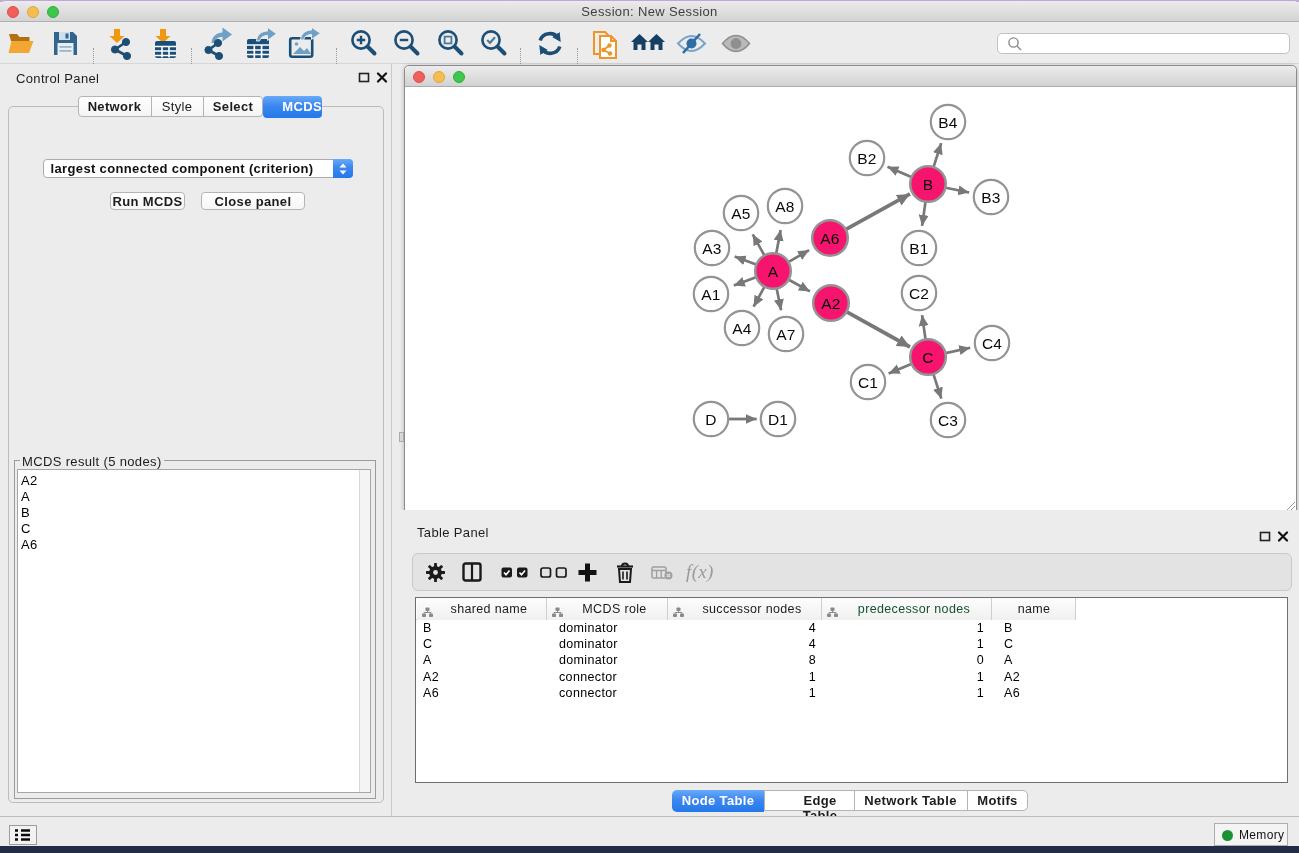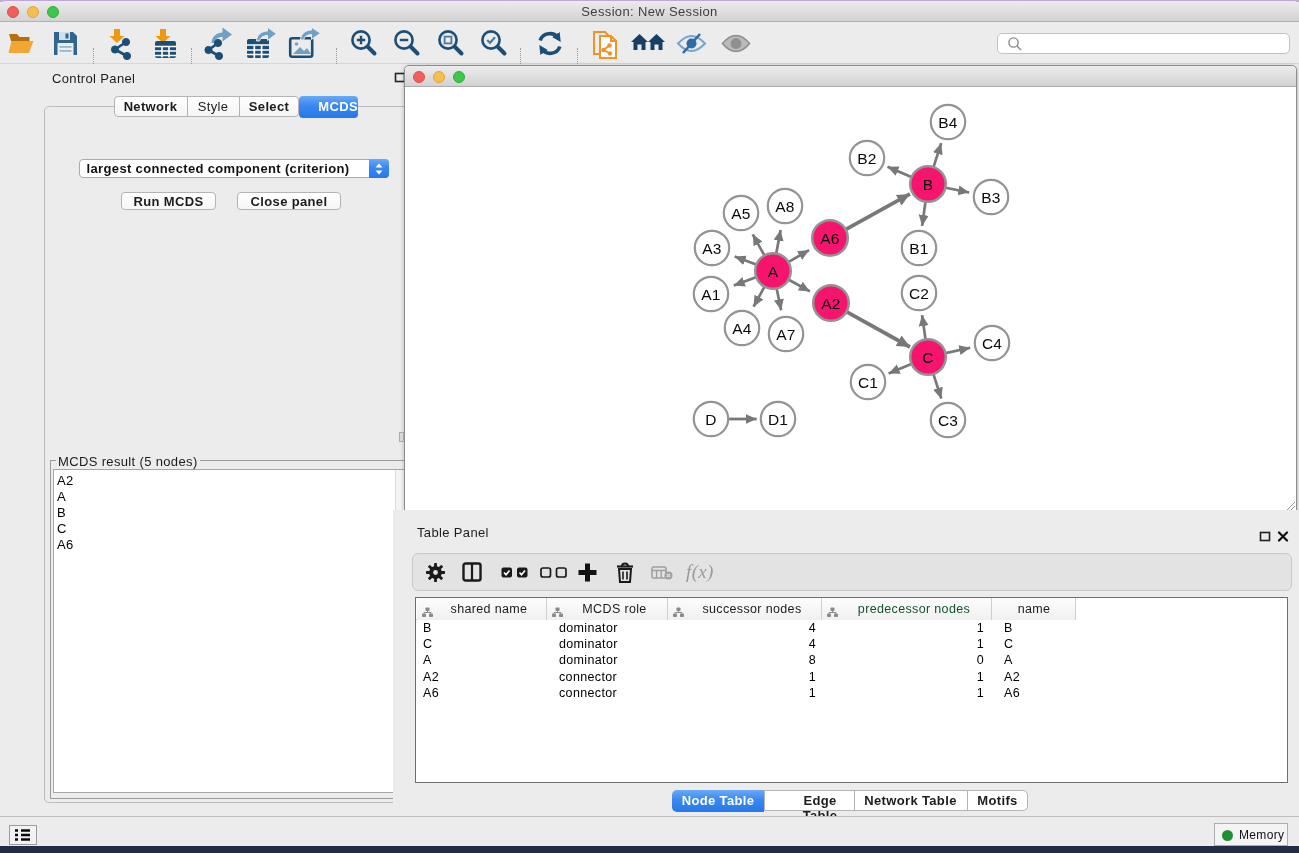--- a/index.html
+++ b/index.html
@@ -154,21 +154,21 @@
   <circle cx="15" cy="10.5" r="5.4" fill="#8f8f8f"></circle>
 </svg>
 
 <div class="abs" style="left:997px;top:11px;width:293px;height:21px;background:#fff;border:1px solid #c2c2c2;border-radius:5px;"></div>
 <svg class="abs" style="left:1007px;top:14px" width="16" height="16" viewBox="0 0 16 16">
   <circle cx="6.5" cy="6.5" r="4.6" fill="none" stroke="#8a8a8a" stroke-width="1.4"></circle>
   <path d="M10 10 l4 4" stroke="#8a8a8a" stroke-width="1.4"></path>
 </svg>
 </div>
 
-<div id="cpanel" class="abs" style="left:0;top:64px;width:392px;height:752px;background:#ececec;border-right:1px solid #c9c9c9;margin-left:36px;">
+<div id="cpanel" class="abs" style="left:0;top:64px;width:392px;height:752px;background:#ececec;border-right:1px solid #c9c9c9;">
   <div class="abs" style="left:16px;top:7px;font-size:13px;color:#1e1e1e;">Control Panel</div>
 
   <svg class="abs" style="left:358px;top:8px" width="12" height="11" viewBox="0 0 12 11">
       <rect x="1.5" y="1.5" width="9" height="8" fill="none" stroke="#222" stroke-width="1.6"></rect>
     </svg>
   <svg class="abs" style="left:376px;top:8px" width="12" height="11" viewBox="0 0 12 11">
       <path d="M2 1.5 L10 9.5 M10 1.5 L2 9.5" stroke="#111" stroke-width="2.2" stroke-linecap="round"></path>
     </svg>
   <div class="abs" style="left:8px;top:42px;width:376px;height:697px;border:1px solid #bcbcbc;border-radius:5px;"></div>
 
@@ -180,21 +180,21 @@
   <div class="abs" style="left:203px;top:35px;width:60px;text-align:center;font-size:13px;font-weight:bold;color:#1c1c1c;">Select</div>
   <div class="abs bluegrad" style="left:263px;top:31.5px;width:59px;height:22px;border-radius:4px;text-align:right;font-size:13px;font-weight:bold;line-height:22px;color:#fff;">MCDS</div>
 
   <div class="abs" style="left:42.5px;top:95px;width:310px;height:19px;background:#fff;border:1px solid #ababab;border-radius:4px;"></div>
   <div class="abs" style="left:37px;top:97px;width:290px;text-align:center;font-size:13px;font-weight:bold;color:#111;">largest connected component (criterion)</div>
   <div class="abs bluegrad" style="left:332.5px;top:95px;width:20px;height:19px;border-radius:0 4px 4px 0;"></div>
   <svg class="abs" style="left:336.5px;top:96.5px" width="12" height="16" viewBox="0 0 12 16">
     <path d="M2.5 6.5 L6 2.5 L9.5 6.5 z M2.5 9.5 L6 13.5 L9.5 9.5 z" fill="#fff"></path>
   </svg>
 
-  <div class="btn" style="left:85px;top:128px;width:95px;height:18px;line-height:17px;">Run MCDS</div>
+  <div class="btn" style="left:110px;top:128px;width:75px;height:18px;line-height:17px;">Run MCDS</div>
   <div class="btn" style="left:201px;top:128px;width:104px;height:18px;line-height:17px;">Close panel</div>
 
   <div class="abs" style="left:14px;top:396px;width:362px;height:339px;border:1px solid #9b9b9b;"></div>
   <div class="abs" style="left:20px;top:390px;background:#ececec;padding:0 2px;font-size:13px;color:#1c1c1c;">MCDS result (5 nodes)</div>
   <div class="abs" style="left:17px;top:405px;width:354px;height:324px;background:#fff;border:1px solid #a6a6a6;"></div>
   <div class="abs" style="left:359px;top:406px;width:11px;height:322px;background:#f4f4f4;border-left:1px solid #d9d9d9;"></div>
   <div class="abs" style="left:21px;top:409px;font-size:13px;color:#000;line-height:16px;">A2<br>A<br>B<br>C<br>A6</div>
 </div>
 
 <div id="netwin" class="abs" style="left:404px;top:65px;width:893px;height:447px;border:1px solid #8c8c8c;border-radius:5px 5px 0 0;background:#fff;box-shadow:0 1px 4px rgba(0,0,0,0.25);">

